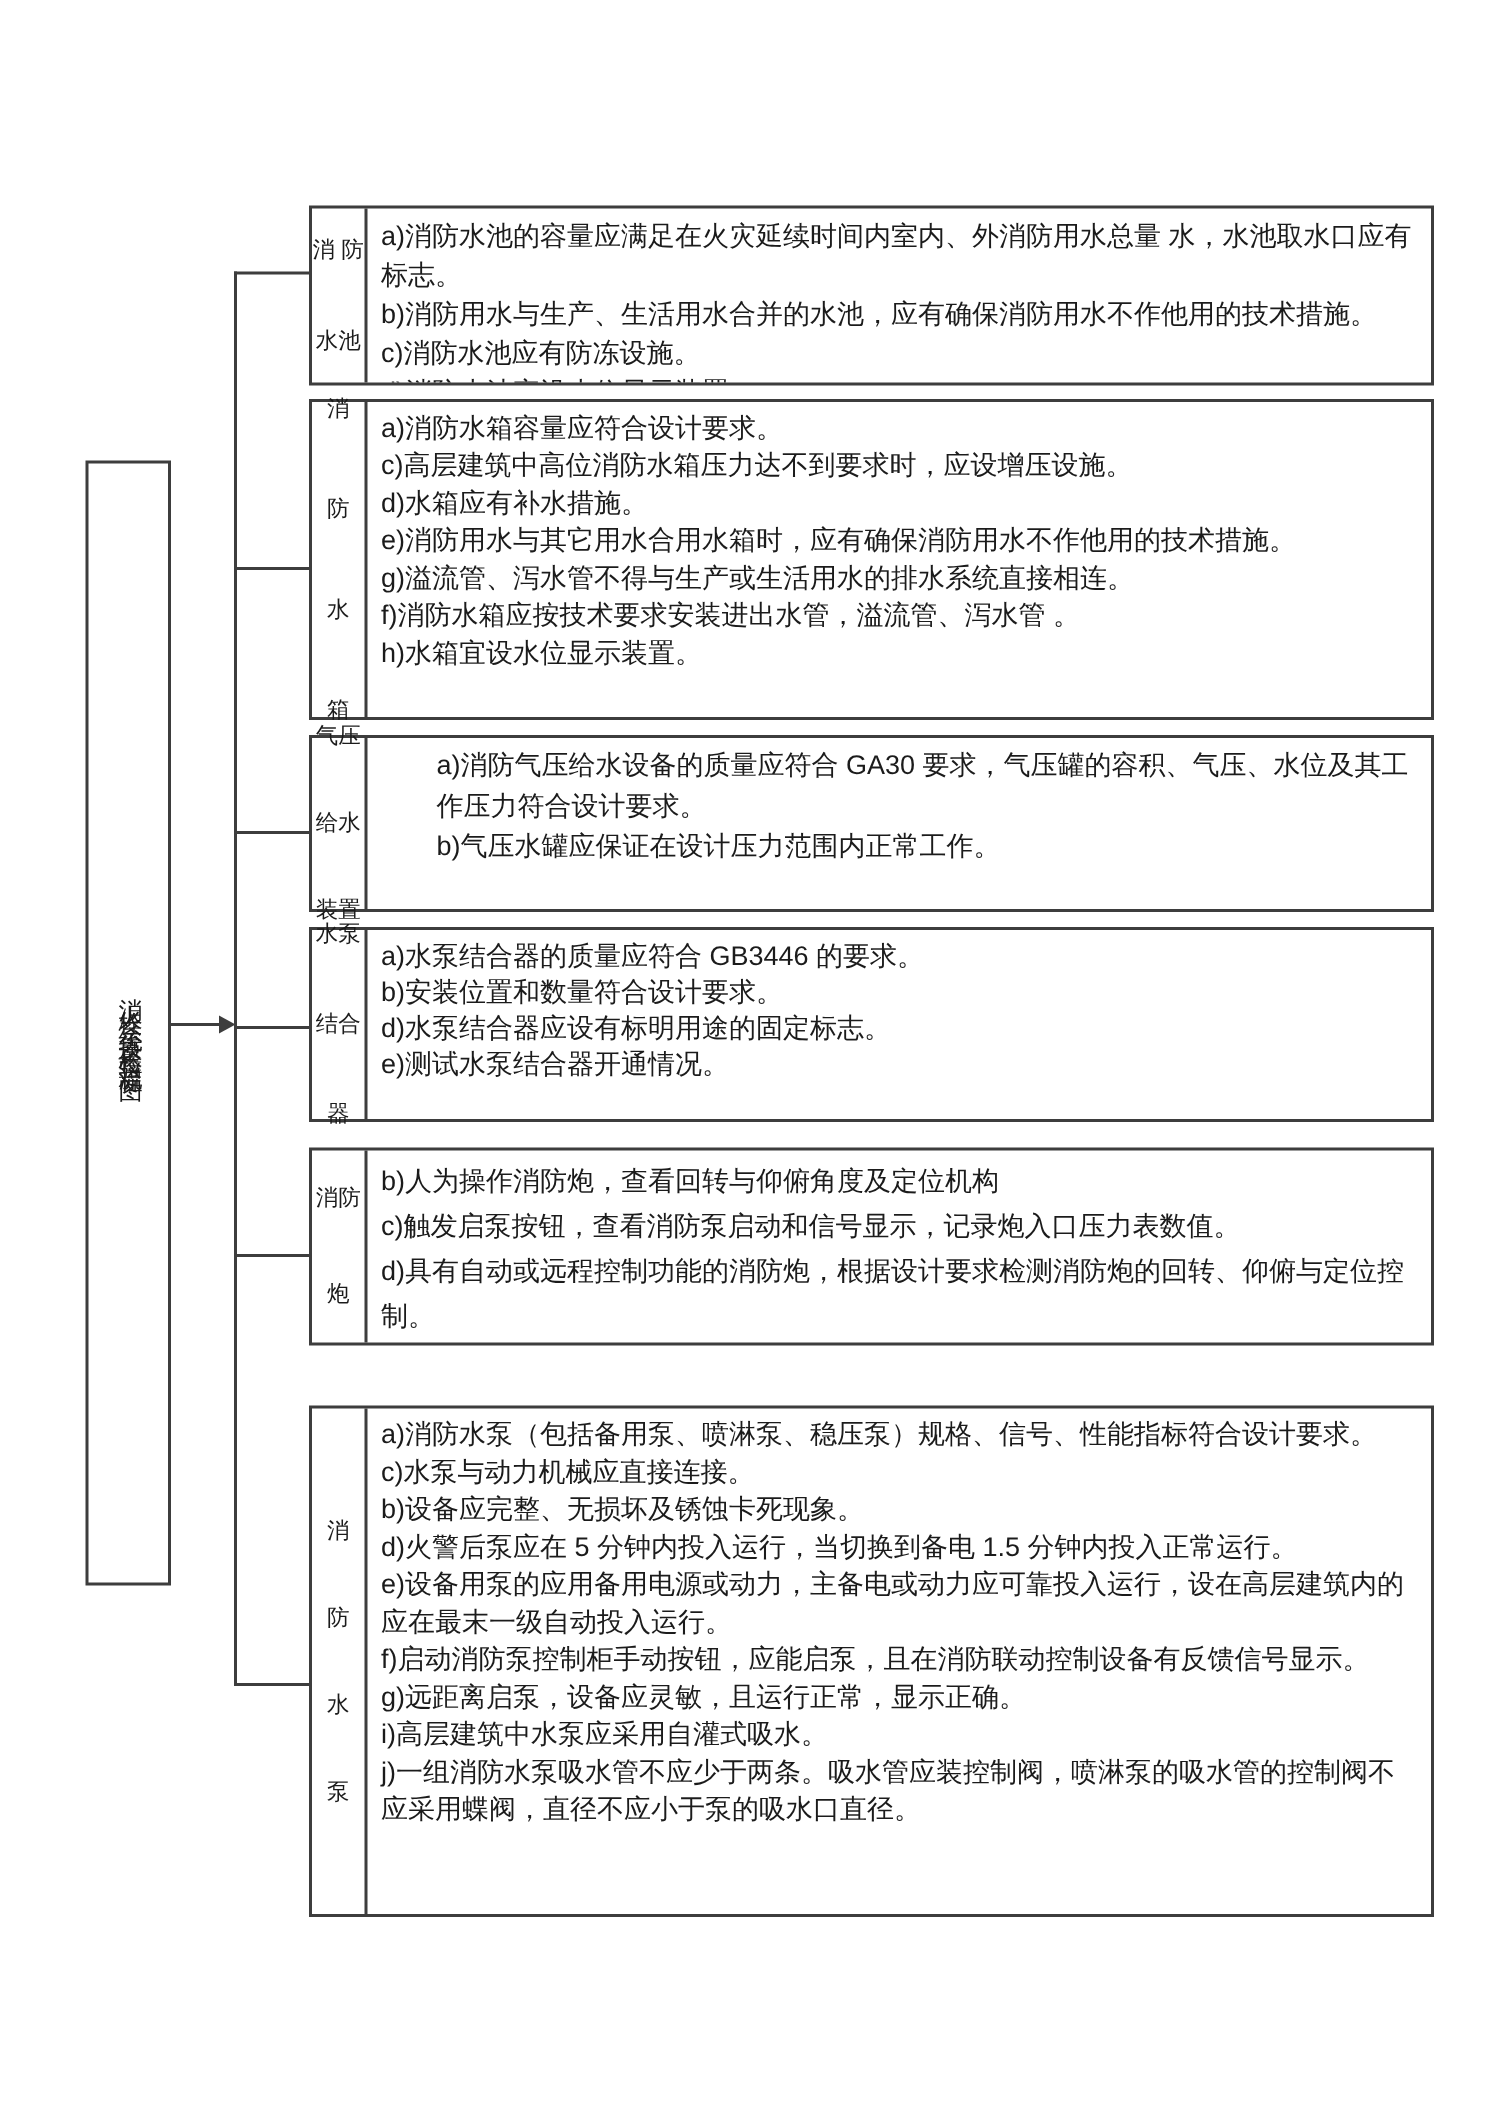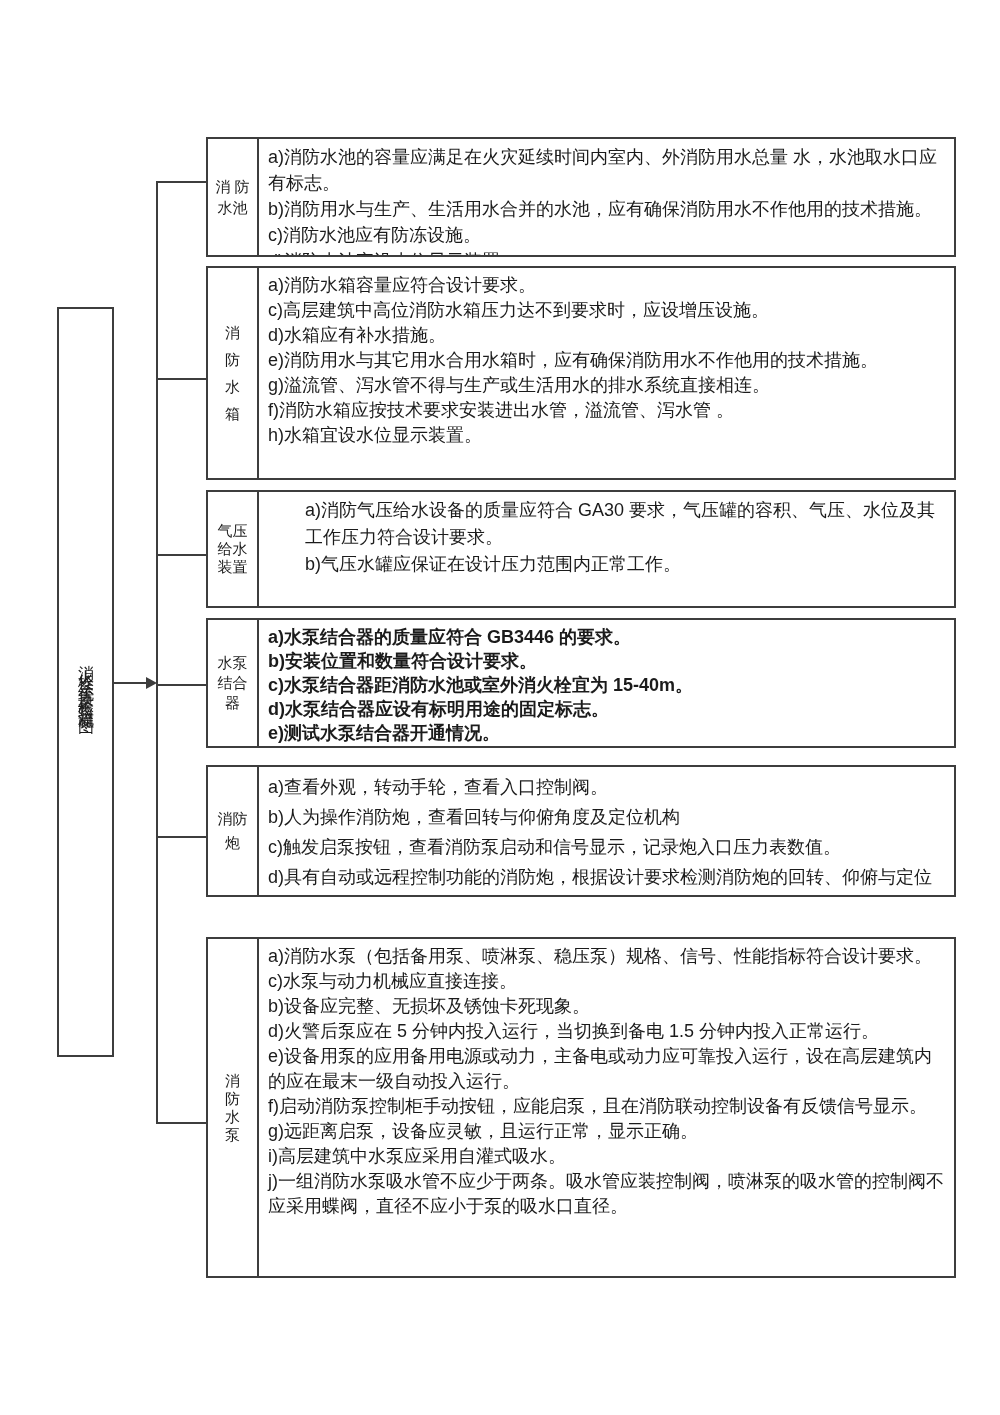--- a/index.html
+++ b/index.html
@@ -59,45 +59,46 @@
     background: #fff;
   }
   .sec-1 { top: 137px;  height: 120px; }
   .sec-2 { top: 266px;  height: 214px; }
   .sec-3 { top: 490px;  height: 118px; }
   .sec-4 { top: 618px;  height: 130px; }
   .sec-5 { top: 765px;  height: 132px; }
   .sec-6 { top: 937px;  height: 341px; }
 
   .label-cell {
-    width: 51px; flex-shrink: 0;
+    width: 37px; flex-shrink: 0;
     border-right: 2px solid #3d3d3d;
     box-sizing: border-box;
     display: flex; flex-direction: column;
     align-items: center; justify-content: center;
     font-size: 15px;
     text-align: center;
+    gap: 40px;
   }
   .label-line { line-height: 21px; white-space: nowrap; }
   .sec-2 .label-line { line-height: 27px; }
   .sec-3 .label-line { line-height: 18px; }
   .sec-4 .label-line { line-height: 20px; }
   .sec-5 .label-line { line-height: 24px; }
   .sec-6 .label-line { line-height: 18px; }
 
   .content-cell {
     flex: 1;
     padding: 5px 10px 3px 9px;
     font-size: 18px;
     overflow: hidden;
   }
   .item { line-height: 26px; }
   .sec-2 .item { line-height: 25px; }
   .sec-3 .item { line-height: 27px; margin-left: 37px; }
-  .sec-4 .item { line-height: 24px; font-weight: bold; }
+  .sec-4 .item { line-height: 24px; }
   .sec-5 .item { line-height: 30px; }
   .sec-6 .item { line-height: 25px; }
 </style>
 </head>
 <body>
 
 <div class="canvas">
 
   <div class="title-box">
     <span class="title-text">消火栓系统质量检验流程图</span>
@@ -158,33 +159,31 @@
 
   <div class="section sec-4">
     <div class="label-cell">
       <span class="label-line">水泵</span>
       <span class="label-line">结合</span>
       <span class="label-line">器</span>
     </div>
     <div class="content-cell">
       <div class="item">a)水泵结合器的质量应符合 GB3446 的要求。</div>
       <div class="item">b)安装位置和数量符合设计要求。</div>
-      <div class="item">c)水泵结合器距消防水池或室外消火栓宜为 15-40m。</div>
       <div class="item">d)水泵结合器应设有标明用途的固定标志。</div>
       <div class="item">e)测试水泵结合器开通情况。</div>
     </div>
   </div>
 
   <div class="section sec-5">
     <div class="label-cell">
       <span class="label-line">消防</span>
       <span class="label-line">炮</span>
     </div>
     <div class="content-cell">
-      <div class="item">a)查看外观，转动手轮，查看入口控制阀。</div>
       <div class="item">b)人为操作消防炮，查看回转与仰俯角度及定位机构</div>
       <div class="item">c)触发启泵按钮，查看消防泵启动和信号显示，记录炮入口压力表数值。</div>
       <div class="item">d)具有自动或远程控制功能的消防炮，根据设计要求检测消防炮的回转、仰俯与定位控制。</div>
     </div>
   </div>
 
   <div class="section sec-6">
     <div class="label-cell">
       <span class="label-line">消</span>
       <span class="label-line">防</span>

